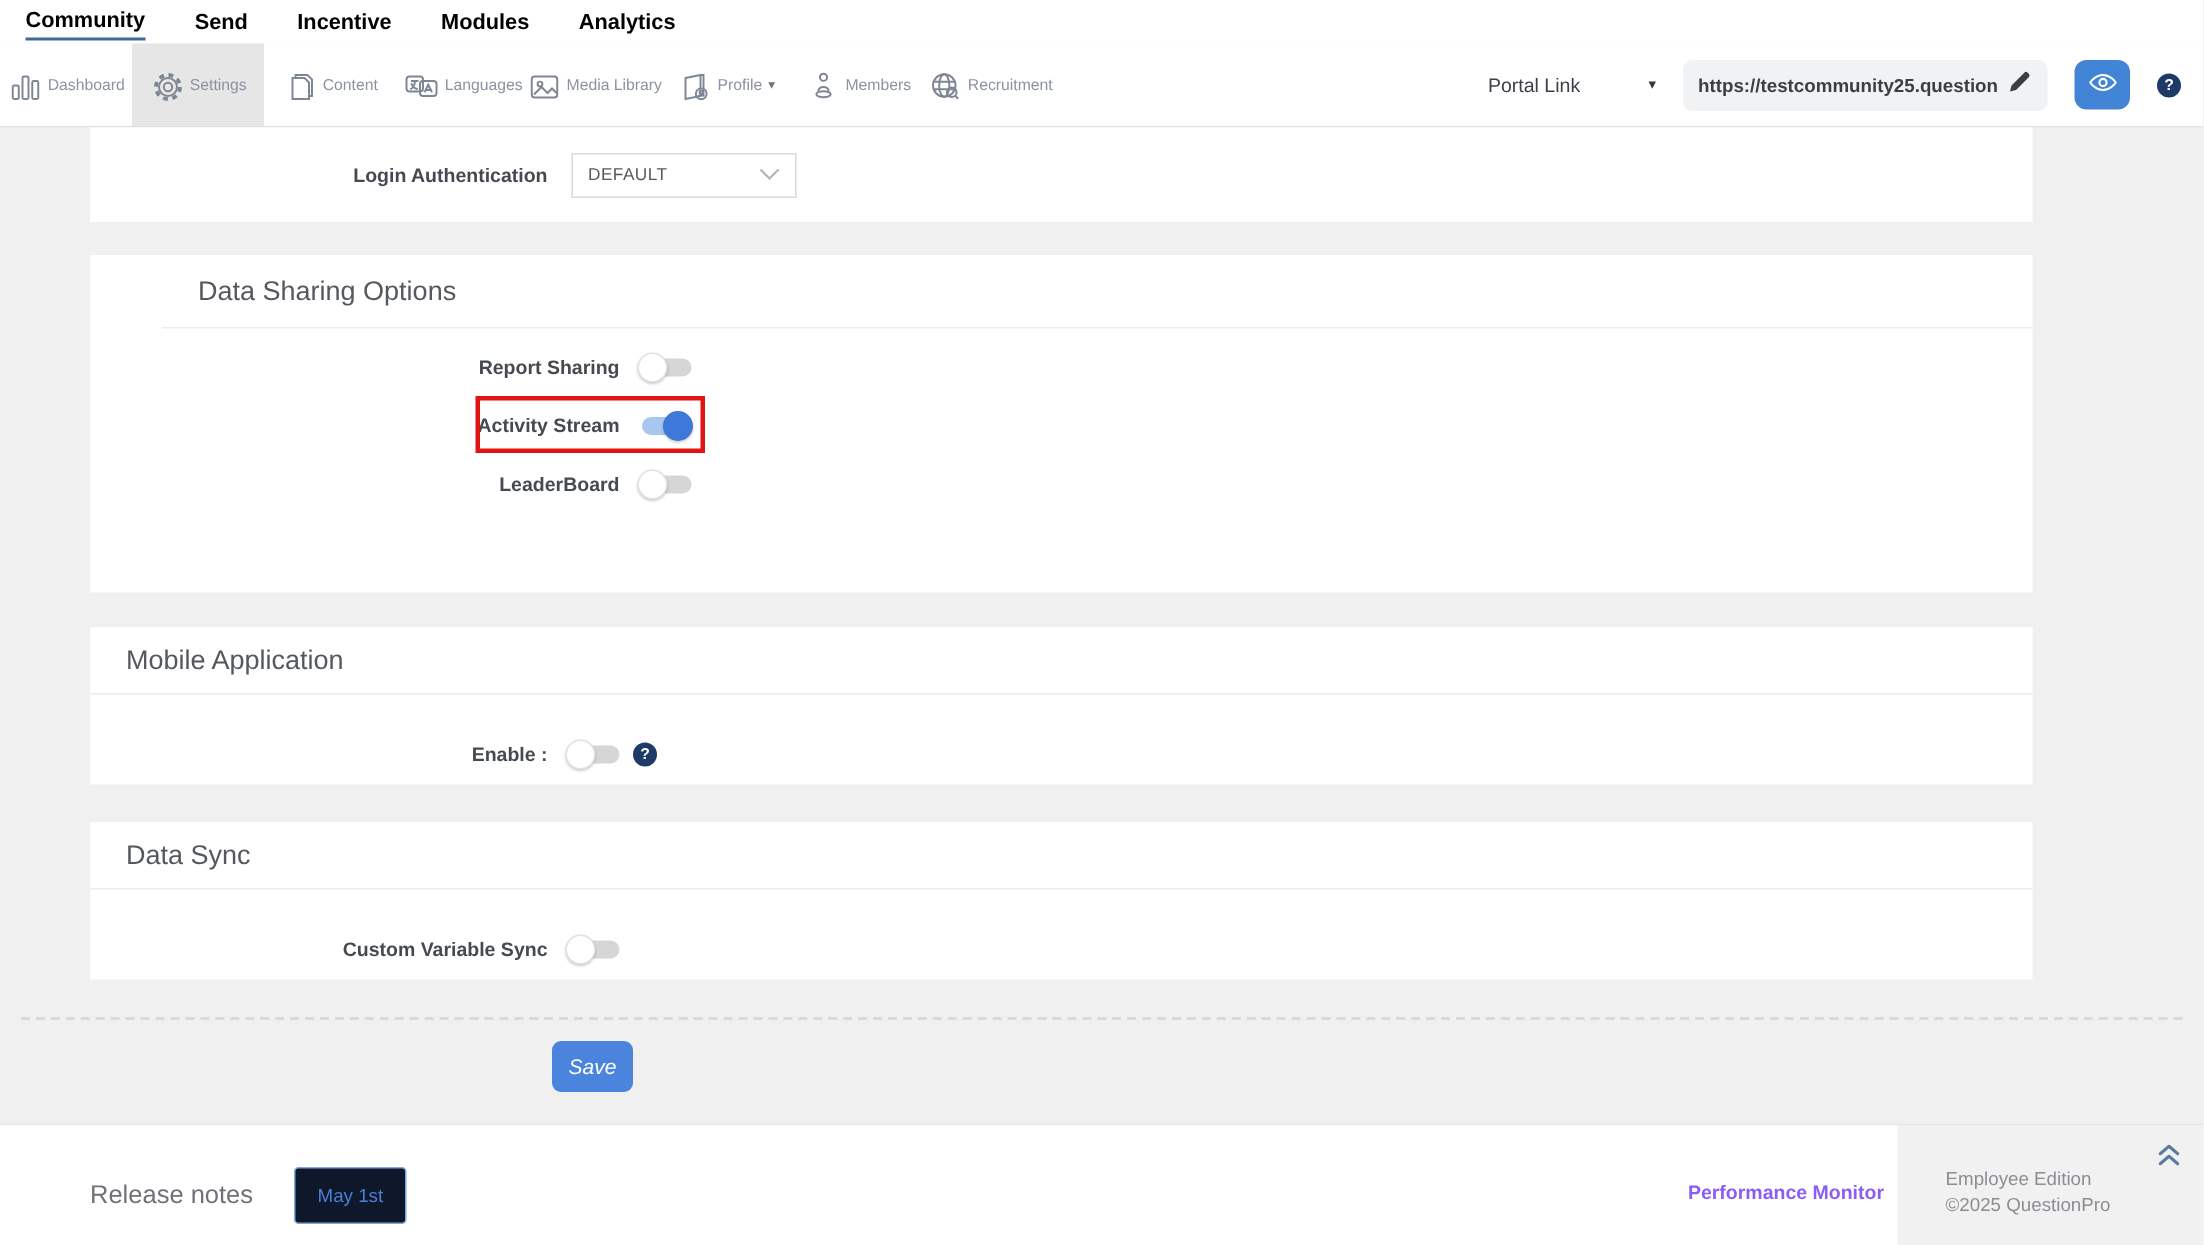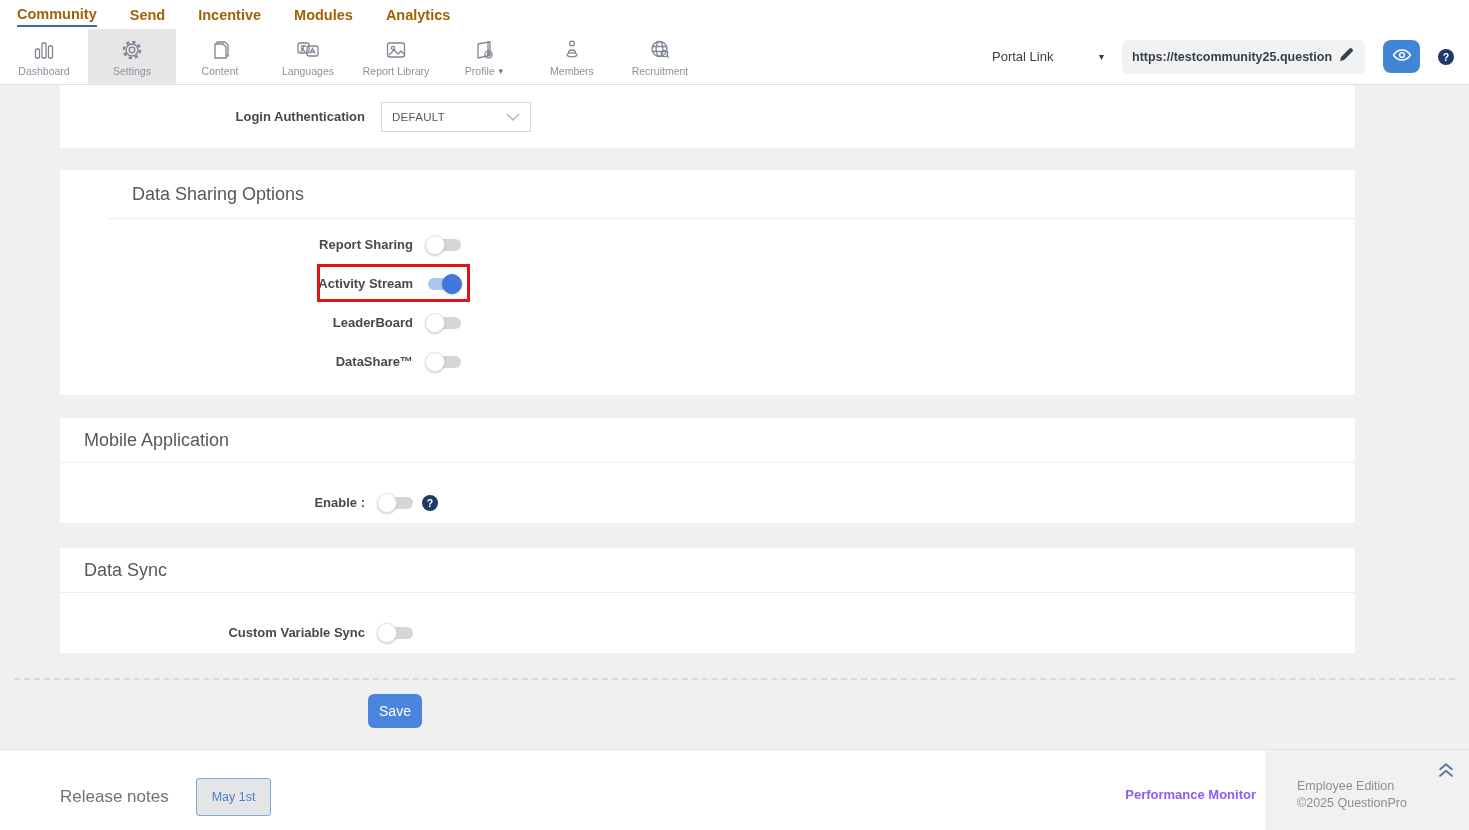--- a/index.html
+++ b/index.html
@@ -1,26 +1,26 @@
 <!DOCTYPE html>
 <html><head>
 <meta charset="utf-8">
 <style>
   * { margin:0; padding:0; box-sizing:border-box; }
   html,body { width:1469px; height:830px; overflow:hidden; }
   body { font-family:"Liberation Sans","DejaVu Sans",sans-serif; background:#f0f0f0; }
 
   
   .topnav { height:29px; background:#fff; display:flex; align-items:center; padding-left:17px; }
-  .topnav .nav-item { font-size:14.5px; font-weight:bold; color:#a16207; margin-right:33px; padding:4px 0 3px; cursor:pointer; }
+  .topnav .nav-item { font-size:14.5px; font-weight:bold; color:#000000; margin-right:33px; padding:4px 0 3px; cursor:pointer; }
   .topnav .nav-item.active { border-bottom:2px solid #41679f; }
 
   
   .toolbar { height:56px; background:#fff; border-bottom:1px solid #dfdfdf; display:flex; align-items:stretch; }
-  .tool-tile { width:88px; display:flex; flex-direction:column; align-items:center; justify-content:center; gap:3px; cursor:pointer; }
+  .tool-tile { width:88px; display:flex; flex-direction:row; align-items:center; justify-content:center; gap:3px; cursor:pointer; }
   .tool-tile.active { background:#e6e6e6; }
   .tool-tile .ticon { height:26px; display:flex; align-items:flex-end; justify-content:center; color:#7e8694; }
   .tool-tile .tlabel { font-size:10.5px; color:#8b93a0; white-space:nowrap; display:flex; align-items:center; gap:4px; }
   .tool-tile svg { stroke:#7e8694; fill:none; stroke-width:1.3; }
   .caret-glyph { font-size:9px; color:#6b7380; }
 
   .toolbar-right { margin-left:auto; display:flex; align-items:center; gap:18px; padding-right:15px; }
   .portal-select { width:112px; display:flex; align-items:center; justify-content:space-between; font-size:13px; color:#3c4046; cursor:pointer; }
   .portal-select .caret-glyph { color:#33383f; font-size:10px; }
   .url-box { width:243px; height:34px; background:#f1f2f3; border-radius:6px; display:flex; align-items:center; padding:0 10px; gap:6px; cursor:text; }
@@ -54,27 +54,27 @@
   .toggle .knob { position:absolute; top:0; left:0; width:20px; height:20px; border-radius:50%; background:#fff; border:1px solid #e2e2e2; box-shadow:0 1px 2px rgba(0,0,0,.22); }
   .toggle.on .track { background:#a9c6ee; }
   .toggle.on .knob { left:17px; background:#3e78d8; border-color:#3e78d8; }
 
   .hl-box { position:absolute; left:209px; top:0; width:153px; height:38px; border:3px solid #e11313; pointer-events:none; }
 
   .mini-help { margin-left:8px; }
 
   .dashed-divider { margin:22px 14px 0; border-top:2px dashed #d9d9d9; height:0; }
   .save-row { margin:14px 0 0 368px; }
-  .save-btn { width:54px; height:34px; background:#4a84dd; color:#fff; border:none; border-radius:6px; font-size:14px; font-family:inherit; cursor:pointer; }
+  .save-btn { width:54px; height:34px; background:#4a84dd; color:#fff; border:none; border-radius:6px; font-size:14px; font-family:inherit; cursor:pointer;font-style:italic; }
 
   
   .footer { height:81px; background:#fff; border-top:1px solid #e3e3e3; position:relative; }
   .release-group { position:absolute; left:60px; top:28px; display:flex; align-items:center; gap:27px; }
   .release-label { font-size:17px; color:#6e7277; }
-  .date-chip { border:1px solid #7ea7dc; border-radius:3px; background:#e5e5e5; color:#4a7fd4; font-size:12.5px; padding:11px 15px; font-family:inherit; cursor:pointer; }
+  .date-chip { border:1px solid #7ea7dc; border-radius:3px; background:#0f172a; color:#4a7fd4; font-size:12.5px; padding:11px 15px; font-family:inherit; cursor:pointer; }
   .perf-link { position:absolute; right:213px; top:37px; font-size:13px; font-weight:bold; color:#8b5cf6; cursor:pointer; }
   .edition-panel { position:absolute; right:0; top:0; width:204px; height:81px; background:#f1f1f1; }
   .edition-text { position:absolute; left:32px; top:28px; font-size:12.5px; color:#8b8f94; line-height:17px; }
   .collapse-chevrons { position:absolute; right:13px; top:10px; cursor:pointer; }
 </style>
 </head>
 <body>
 
 <div class="topnav">
   <span class="nav-item active">Community</span>
@@ -131,21 +131,21 @@
   </div>
 
   <div class="tool-tile">
     <span class="ticon">
       <svg width="24" height="24" viewBox="0 0 24 24">
           <rect x="3.5" y="5" width="17" height="14" rx="2"></rect>
           <circle cx="9" cy="10" r="1.6"></circle>
           <path d="M5 17l5-5 4 4 3-3 3 3"></path>
         </svg>
     </span>
-    <span class="tlabel">Report Library</span>
+    <span class="tlabel">Media Library</span>
   </div>
 
   <div class="tool-tile">
     <span class="ticon">
       <svg width="24" height="24" viewBox="0 0 24 24">
           <path d="M6 6l10-2v14l-10 2z"></path>
           <path d="M16 4h2v13h-2"></path>
           <circle cx="16.5" cy="16.5" r="3.6"></circle>
           <circle cx="16.5" cy="15.5" r="1.1"></circle>
           <path d="M14.6 18.3c.4-1 3.4-1 3.8 0"></path>
@@ -244,27 +244,20 @@
       </div>
 
       <div class="form-row">
         <span class="form-label">LeaderBoard</span>
         <span class="toggle off">
             <span class="track"></span>
             <span class="knob"></span>
           </span>
       </div>
 
-      <div class="form-row">
-        <span class="form-label">DataShare™</span>
-        <span class="toggle off">
-            <span class="track"></span>
-            <span class="knob"></span>
-          </span>
-      </div>
 
     </div>
   </div>
 
   <div class="card card-mobile">
     <div class="card-header">
       <span class="card-title">Mobile Application</span>
     </div>
     <div class="card-body">
       <div class="form-row">

